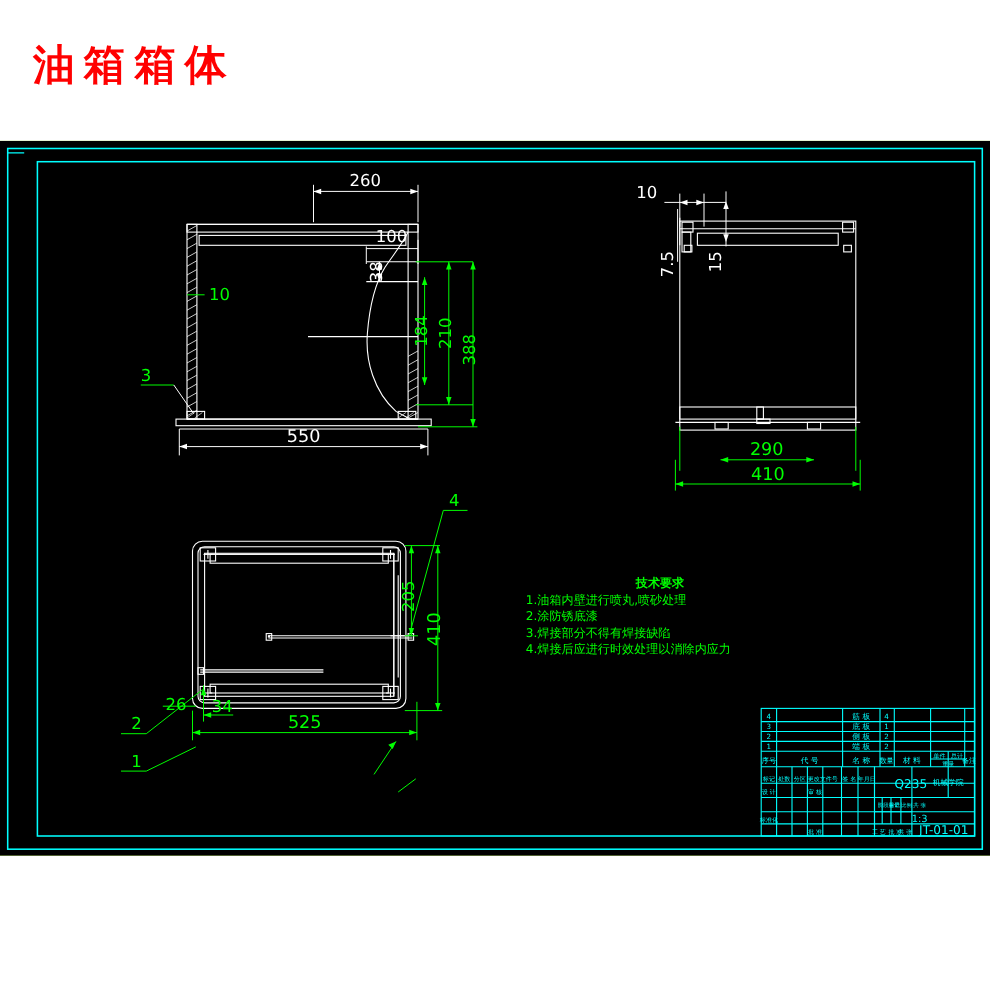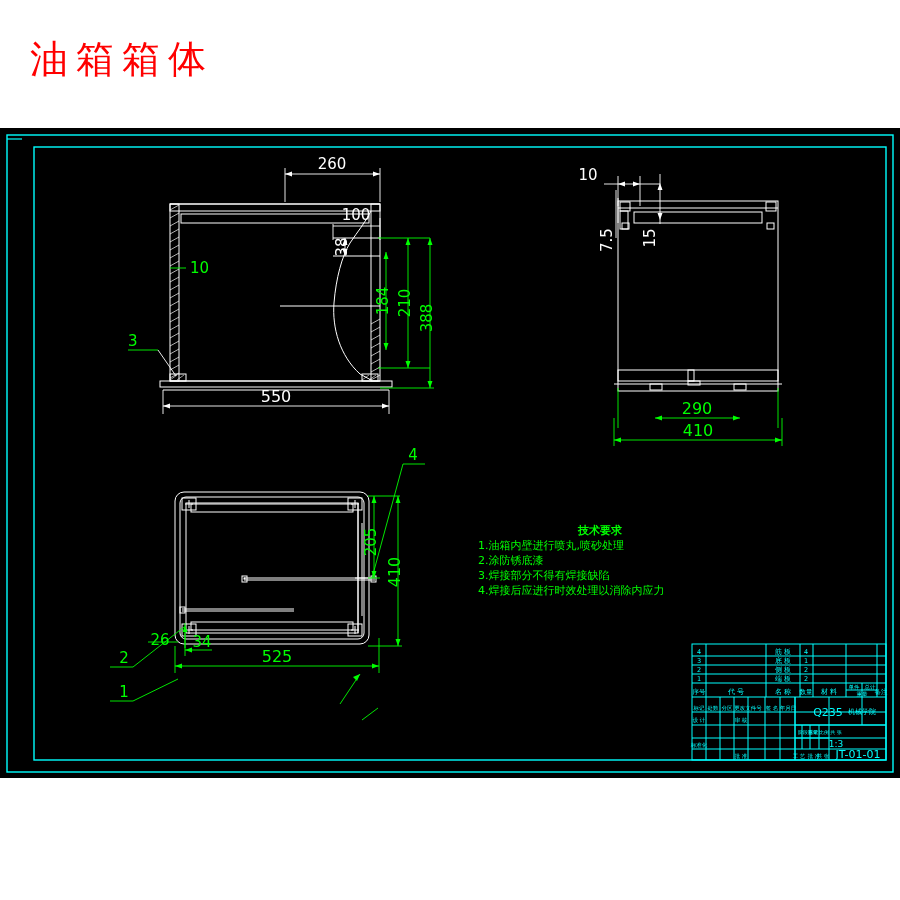--- a/index.html
+++ b/index.html
@@ -4,21 +4,21 @@
 <style>
   html,body{margin:0;padding:0;background:#ffffff;}
   body{width:900px;height:900px;overflow:hidden;font-family:"DejaVu Sans",sans-serif;}
   #root{position:relative;width:900px;height:900px;background:#ffffff;}
 
   
   .doc-title{
     position:absolute;left:30px;top:34px;
     font-family:"DejaVu Serif","Liberation Serif",serif;
     font-size:38px;letter-spacing:8px;color:#ff0000;
-    white-space:nowrap;font-weight:400;
+    white-space:nowrap;font-weight:700;
   }
 
   
   .cad{position:absolute;left:0px;top:128px;width:900px;height:650px;background:#bef264;}
   .cad svg{display:block;}
 
   
 </style>
 </head>
 <body>

